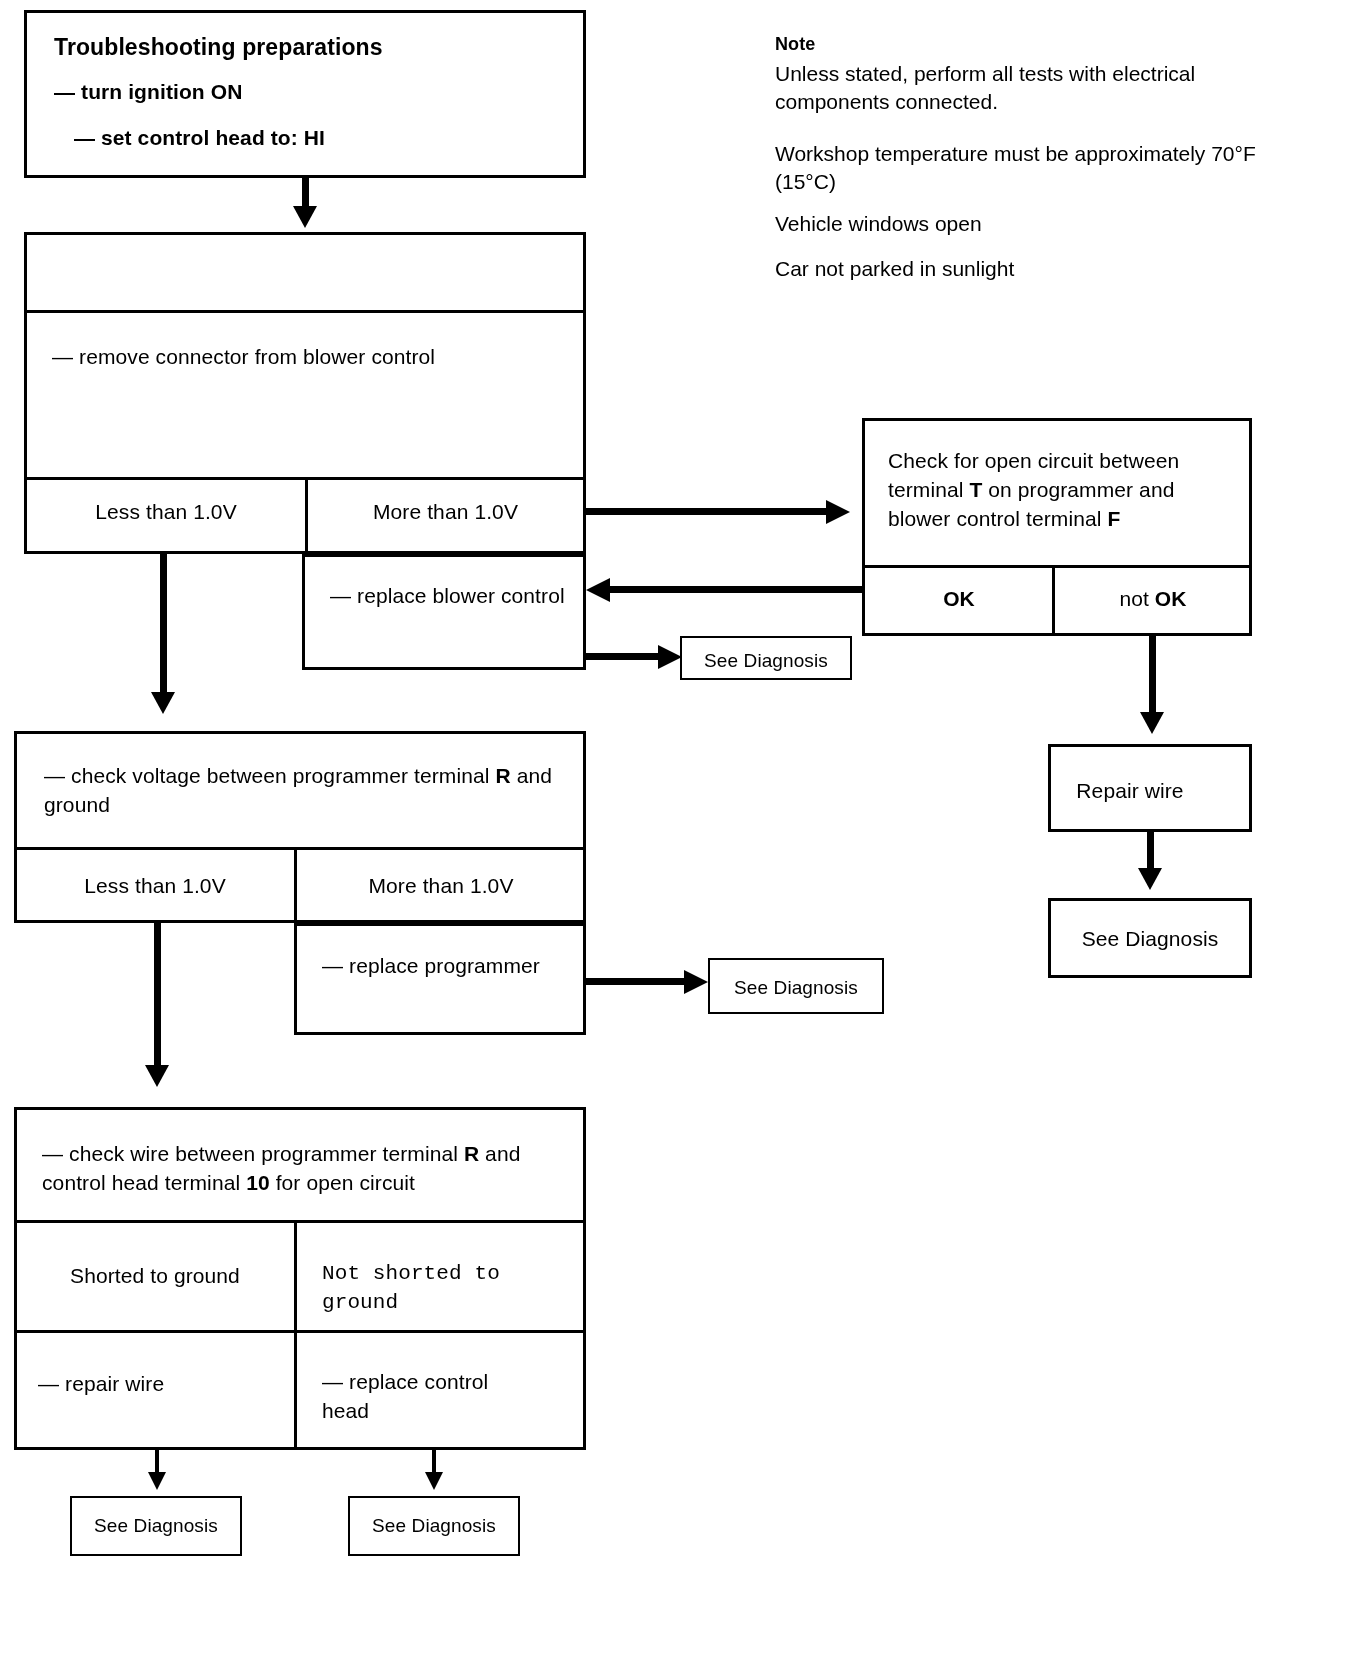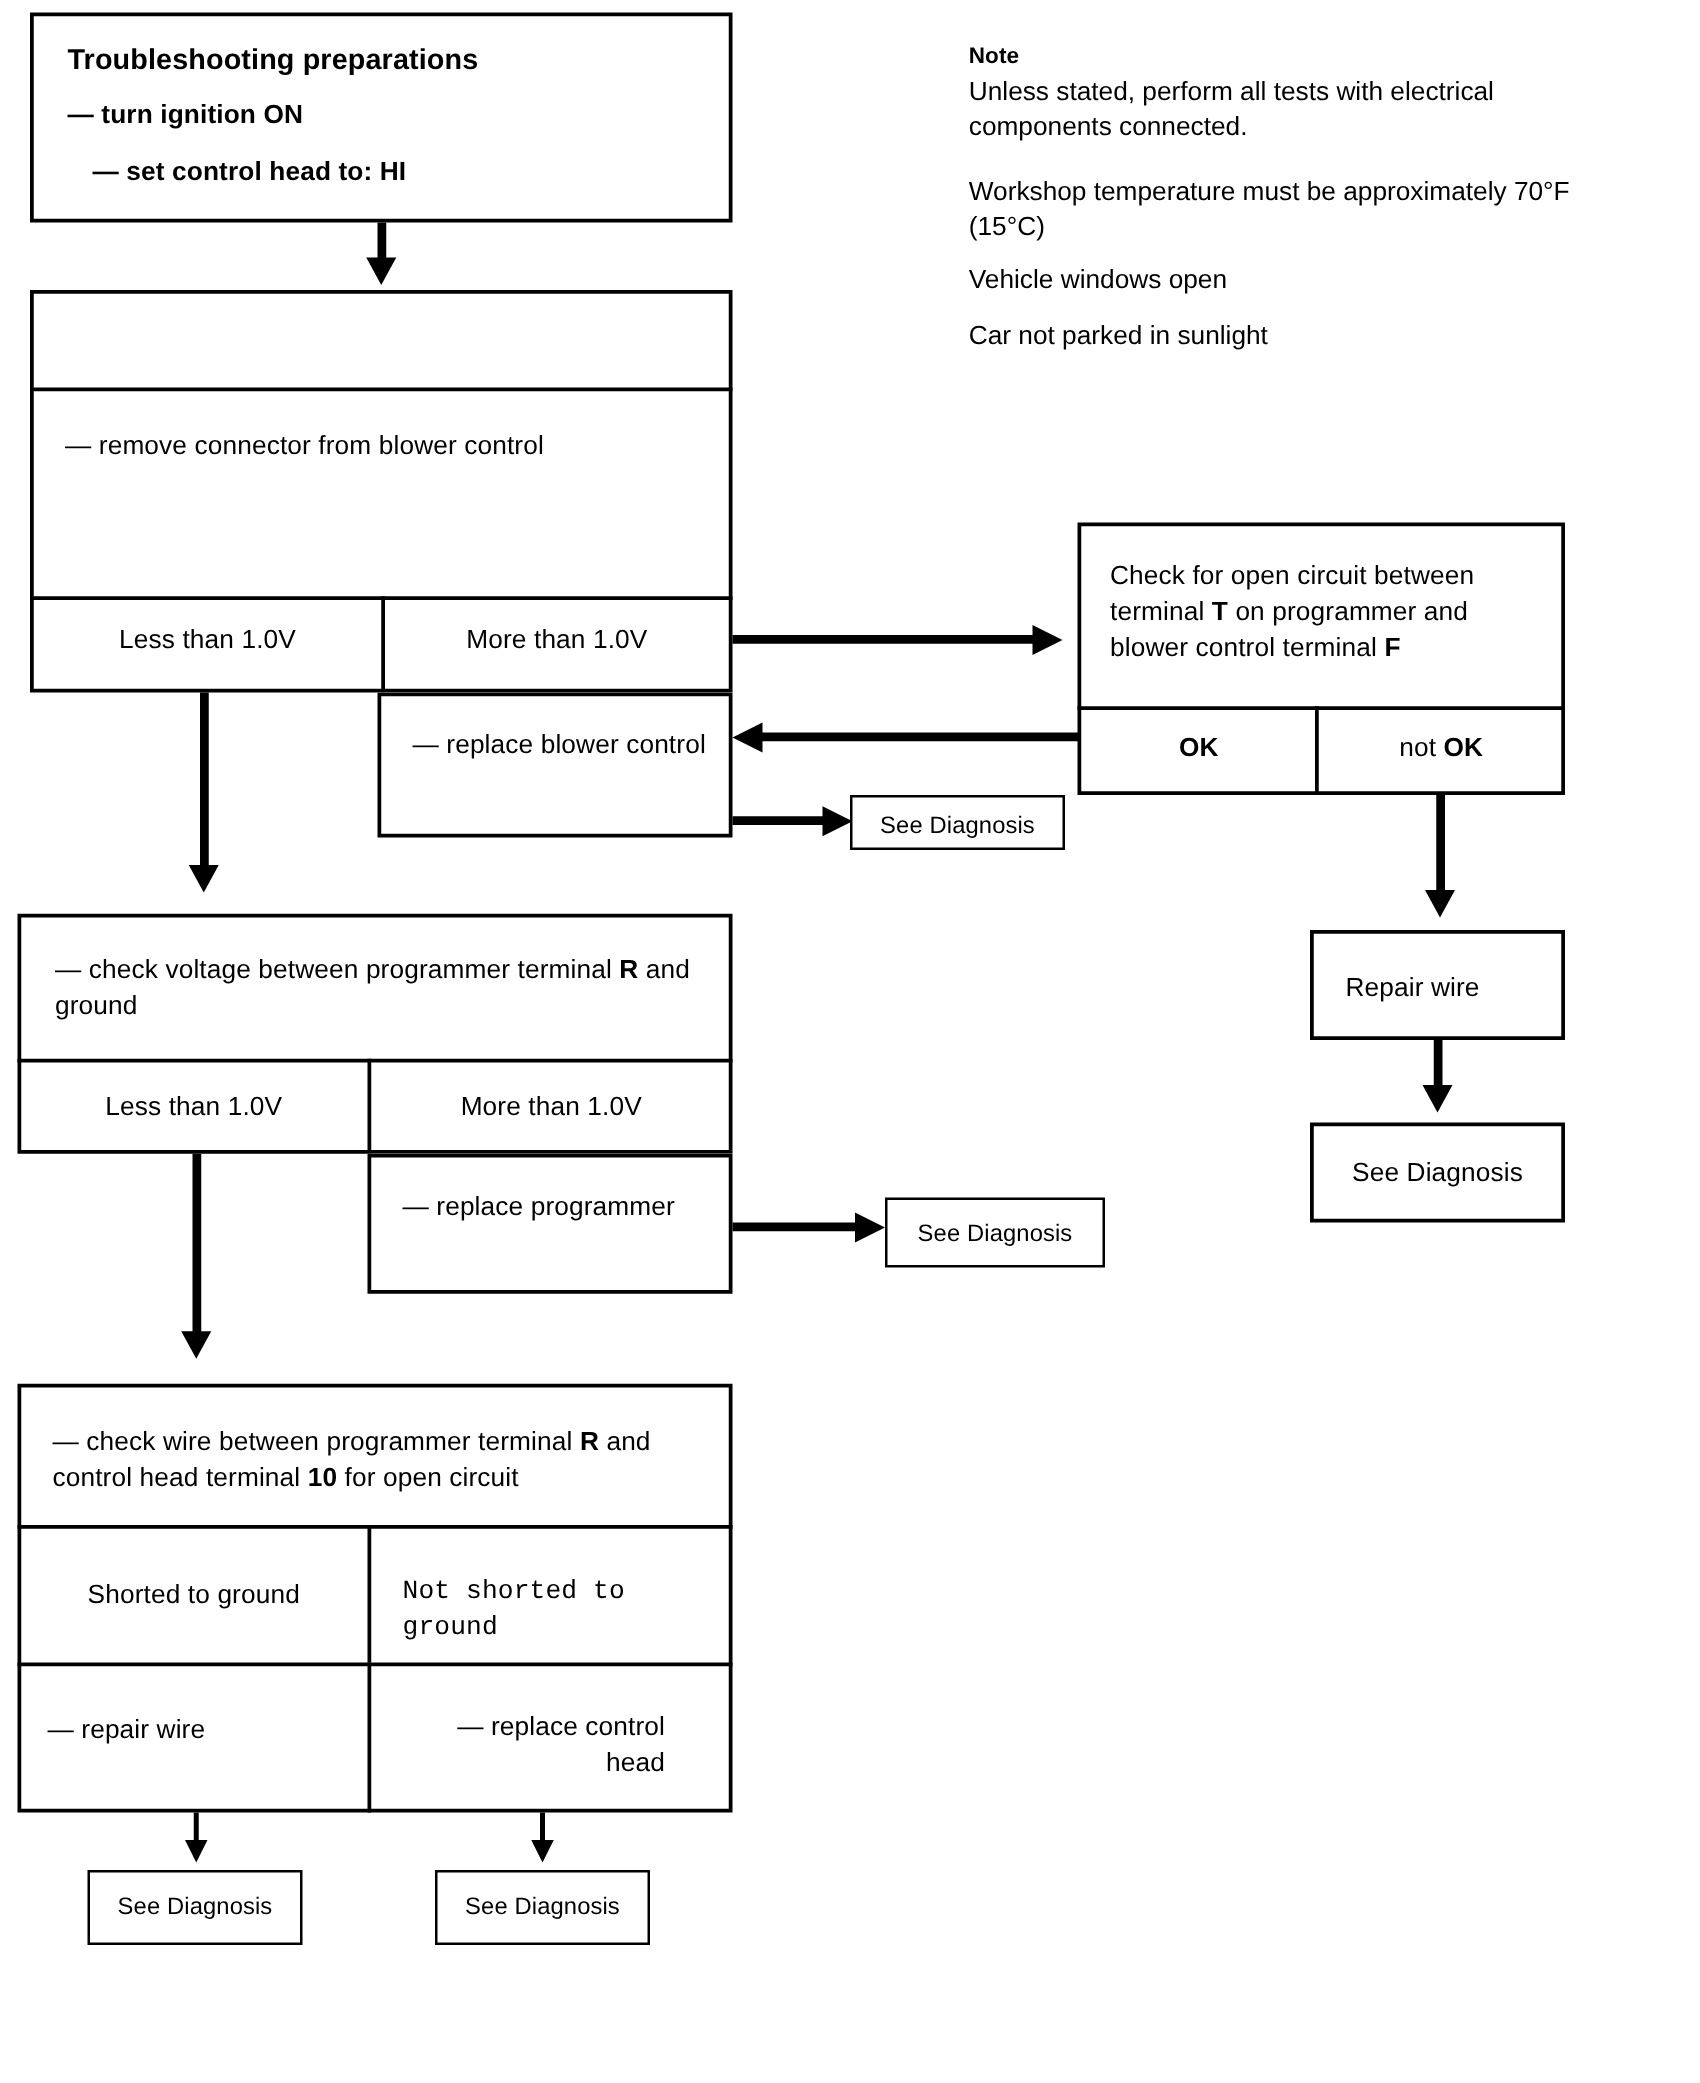--- a/index.html
+++ b/index.html
@@ -183,21 +183,21 @@
   <div class="txt" style="left:42px; top:1140px; width:530px;">— check wire between programmer terminal <b>R</b> and control head terminal <b>10</b> for open circuit</div>
 
   <div class="hline" style="left:14px; top:1220px; width:572px;"></div>
   <div class="vline" style="left:294px; top:1220px; height:110px;"></div>
   <div class="txt ctr" style="left:18px; top:1262px; width:274px;">Shorted to ground</div>
   <div class="txt" style="left:322px; top:1260px; width:200px;font-family:Liberation Mono, monospace;">Not shorted to ground</div>
 
   <div class="hline" style="left:14px; top:1330px; width:572px;"></div>
   <div class="vline" style="left:294px; top:1330px; height:120px;"></div>
   <div class="txt" style="left:38px; top:1370px; width:240px;">— repair wire</div>
-  <div class="txt" style="left:322px; top:1368px; width:210px;text-align:right;">— replace control head</div>
+  <div class="txt" style="left:322px; top:1368px; width:210px;">— replace control head</div>
 
   <div class="vline" style="left:155px; top:1450px; height:36px; width:4px;"></div>
   <div class="arrow-down-sm" style="left:148px; top:1472px;"></div>
 
   <div class="vline" style="left:432px; top:1450px; height:36px; width:4px;"></div>
   <div class="arrow-down-sm" style="left:425px; top:1472px;"></div>
 
   <div class="box" style="left:70px; top:1496px; width:172px; height:60px; border-width:2px;"></div>
   <div class="txt ctr" style="left:70px; top:1513px; width:172px; font-size:19px;">See Diagnosis</div>
 

